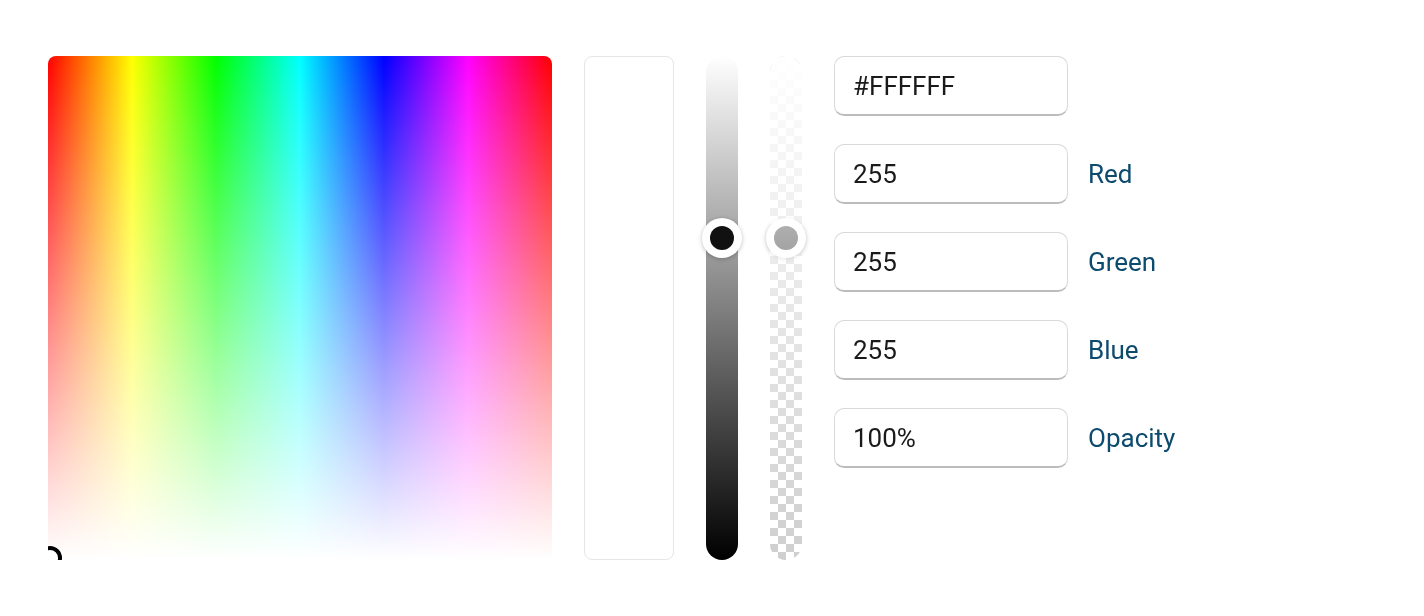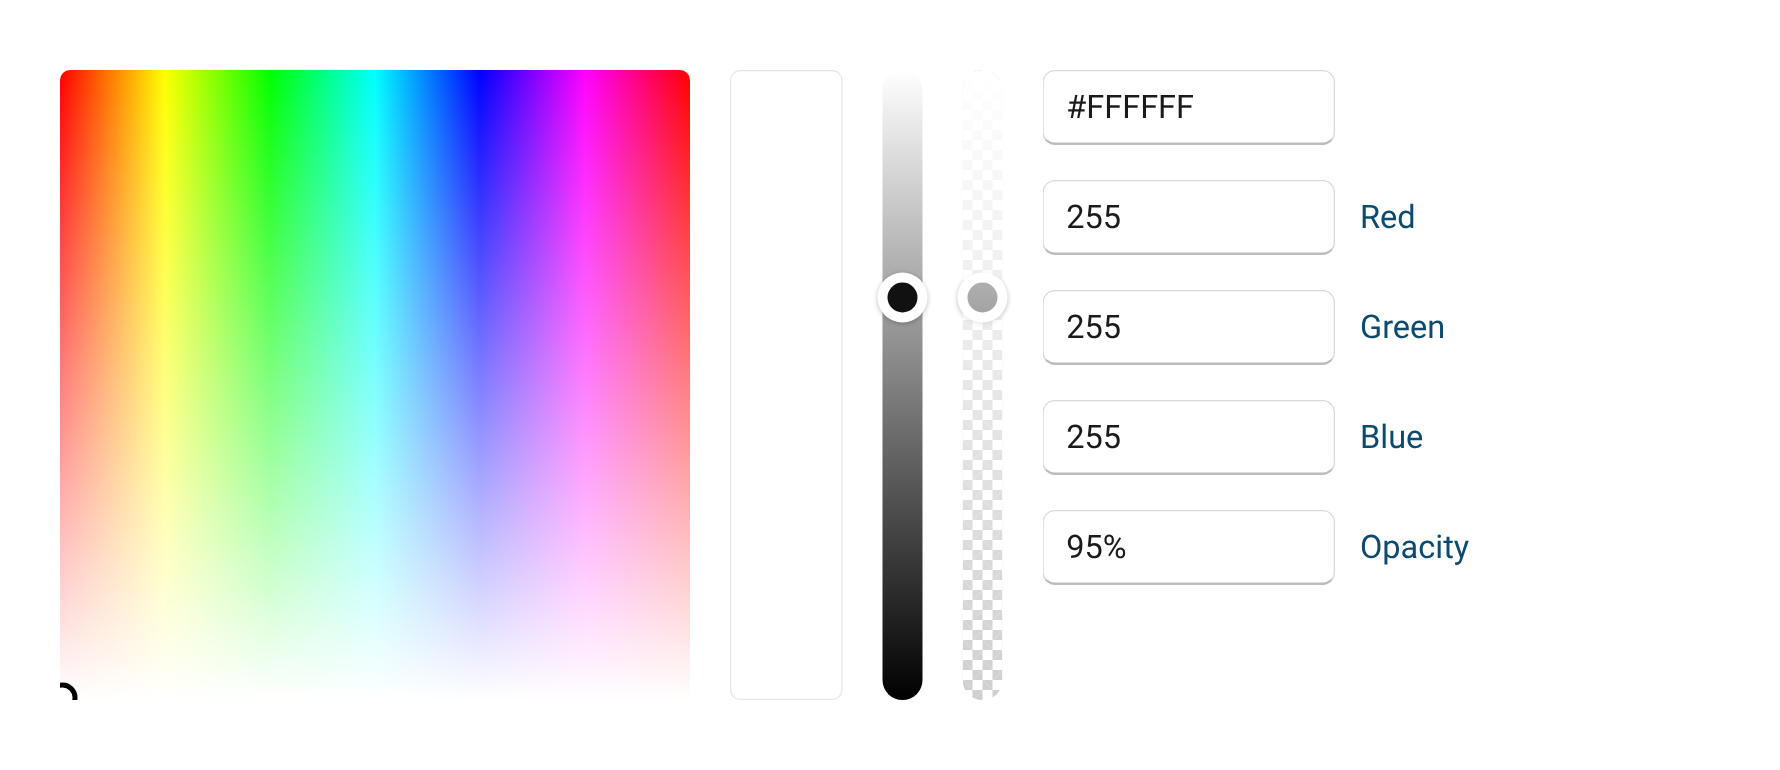--- a/index.html
+++ b/index.html
@@ -187,19 +187,19 @@
 
     <div class="field-row">
       <div class="text-input">
         <span>255</span>
       </div>
       <span class="field-label">Blue</span>
     </div>
 
     <div class="field-row">
       <div class="text-input">
-        <span>95%</span>
+        <span>100%</span>
       </div>
       <span class="field-label">Opacity</span>
     </div>
 
   </div>
 </div>
 
 </body></html>

